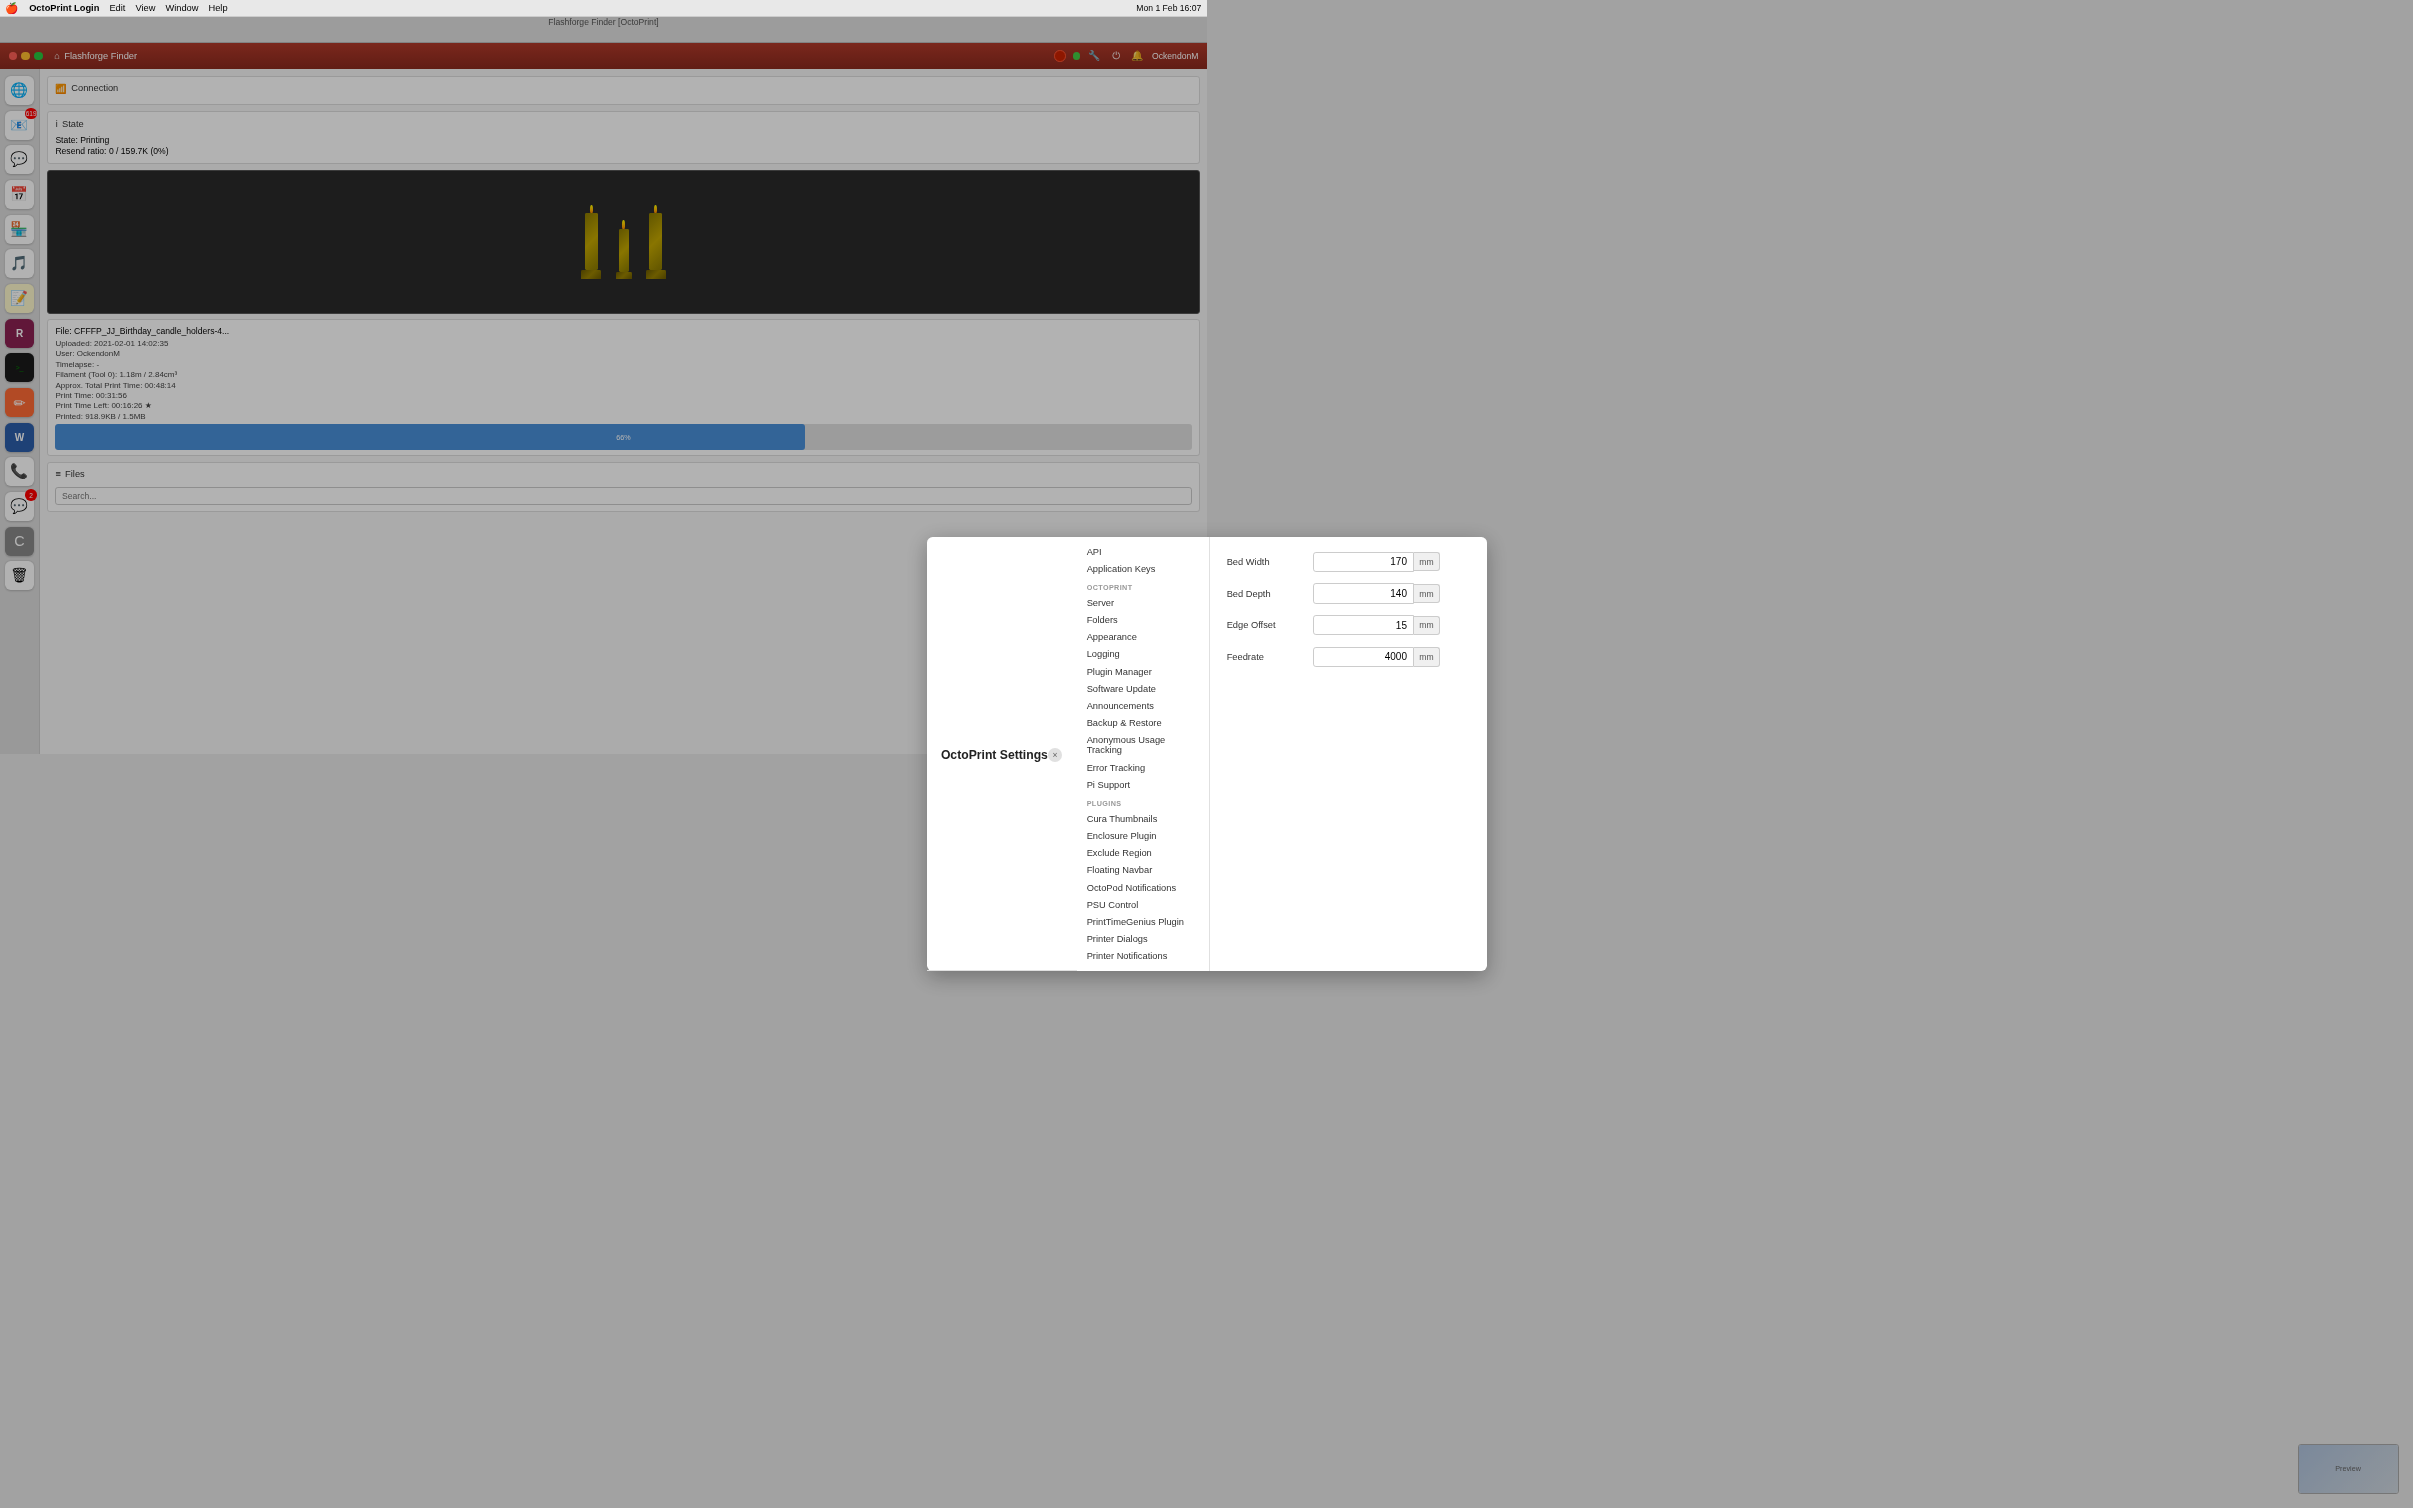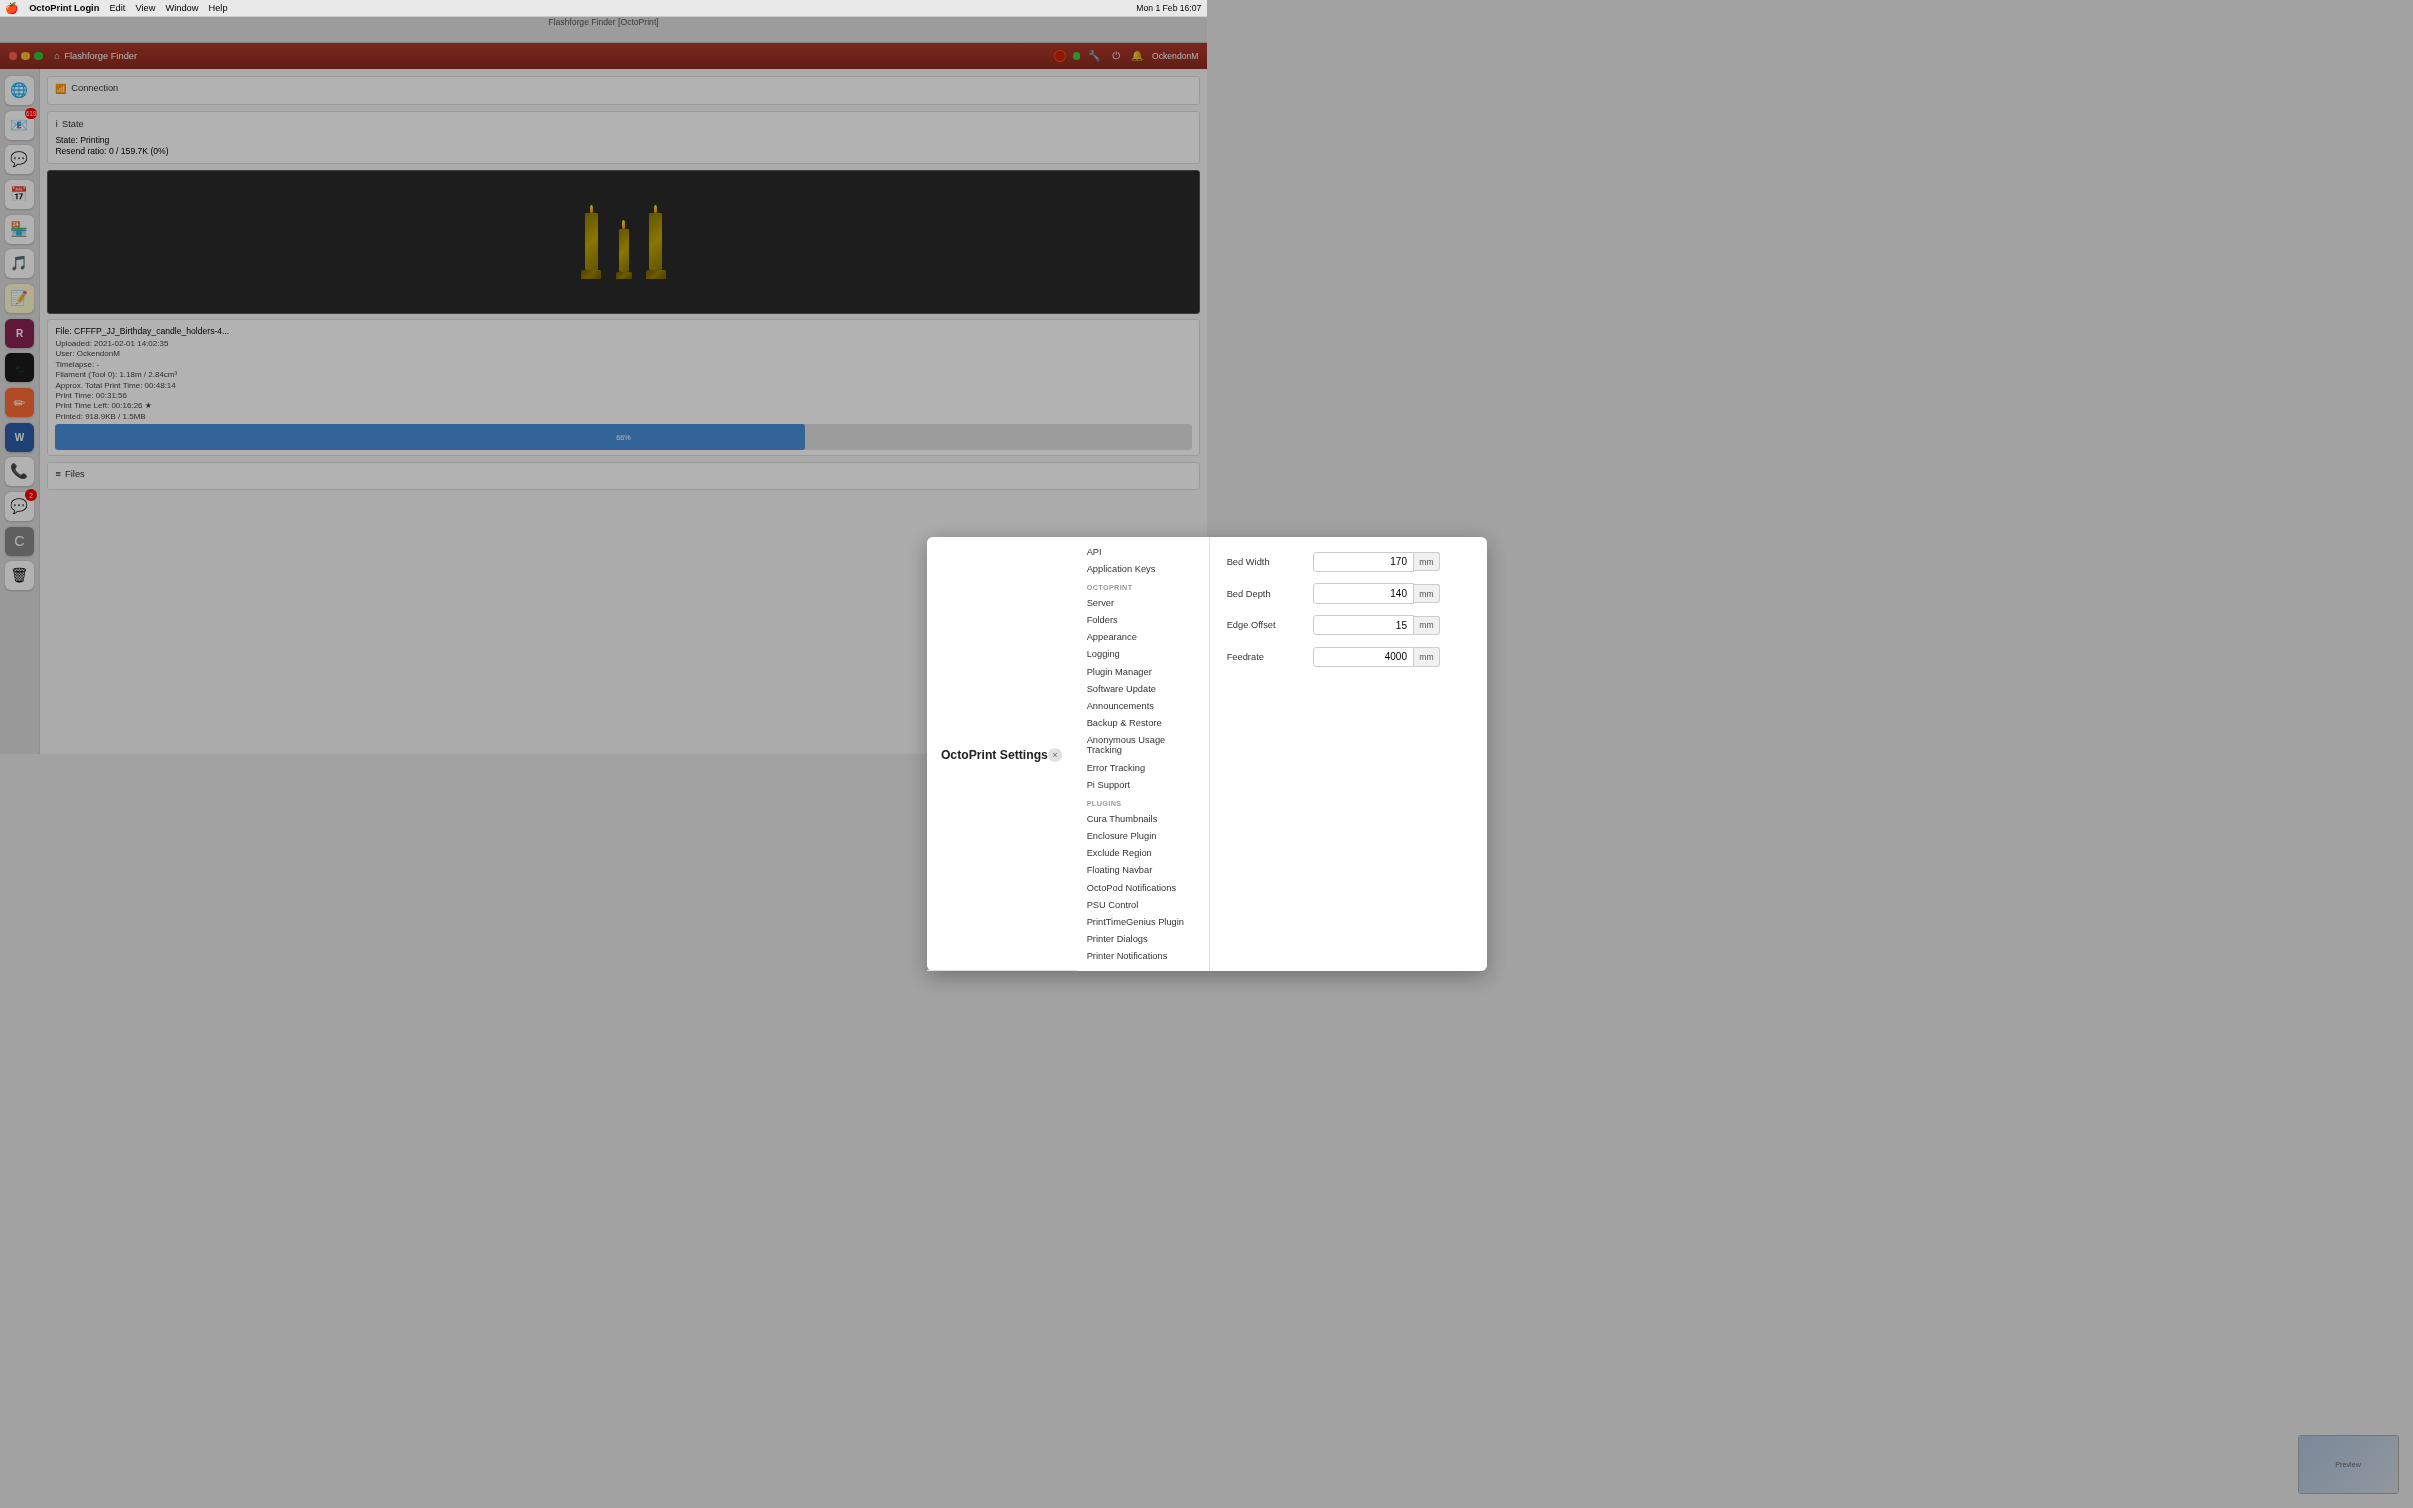--- a/index.html
+++ b/index.html
@@ -490,21 +490,21 @@
       font-size: 9.3px;
       cursor: pointer;
     }
 
     
     .thumbnail-preview {
       position: fixed;
       bottom: 14.4px;
       right: 14.4px;
       width: 101px;
-      height: 59px;
+      height: 50px;
       background: #ddd;
       border: 1.4px solid #aaa;
       border-radius: 2.9px;
       overflow: hidden;
       z-index: 400;
     }
   </style>
 </head>
 <body>
 
@@ -632,20 +632,21 @@
           <span class="progress-label">66%</span>
         </div>
       </div>
 
 
       <div class="files-section">
         <div class="section-header">
           <span>≡</span>
           <span>Files</span>
         </div>
+        <input class="search-input" type="text" placeholder="Search..." style="">
       </div>
 
     </div>
   </div>
 </div>
 
 <div class="modal-overlay">
   <div class="modal">
 
     <div class="modal-header">

